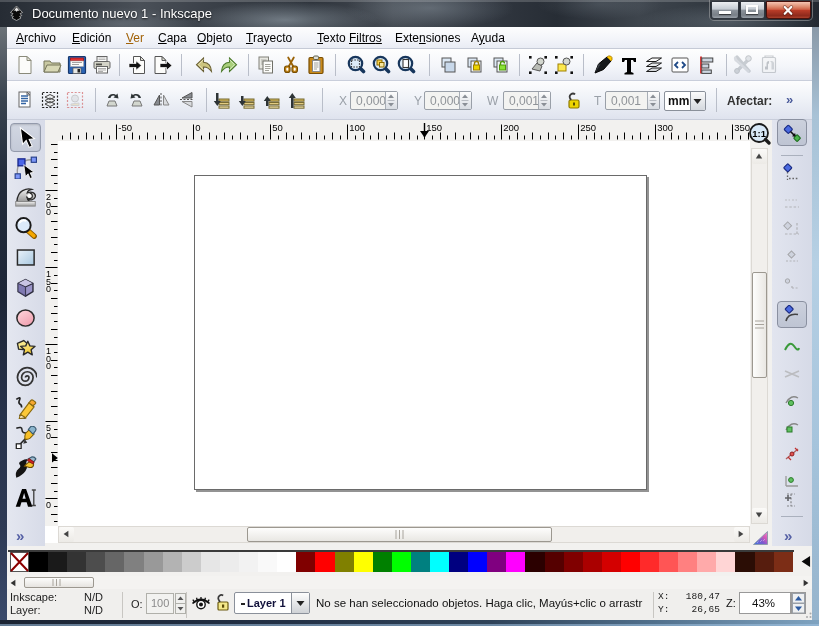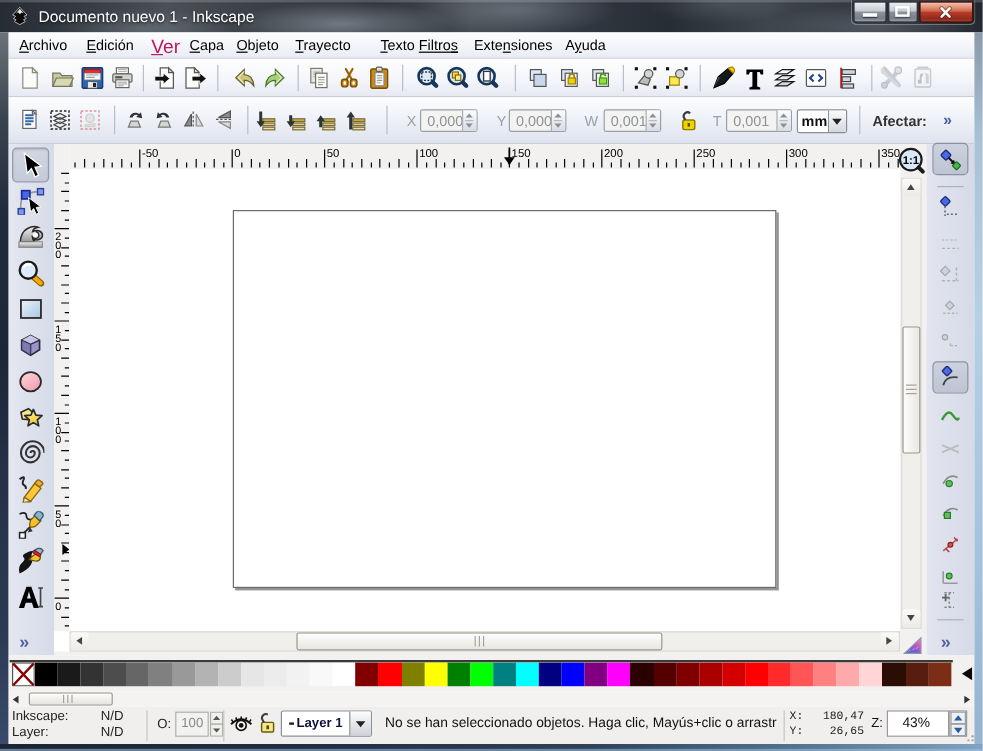--- a/index.html
+++ b/index.html
@@ -18,21 +18,21 @@
 <div class="abs" style="left:740px;top:1px;width:25px;height:18px;background:linear-gradient(180deg,#eceff2 0%,#c5ccd3 44%,#8b929a 52%,#787f87 82%,#9aa1a9 100%);border:1px solid #30363e;border-radius:0 0 3px 3px;"></div>
 <div class="abs" style="left:746px;top:5px;width:12px;height:9px;border:2px solid #fdfdfd;box-shadow:0 1px 1px rgba(0,0,0,.5);"></div>
 <div class="abs" style="left:766px;top:1px;width:45px;height:18px;background:linear-gradient(180deg,#f4c4b2 0%,#dd8a6e 30%,#cf6248 46%,#b93c28 52%,#8e2a1c 85%,#aa3f2a 100%);border:1px solid #47110c;border-radius:0 0 3px 3px;"></div>
 <svg class="abs" style="left:782px;top:5px;" width="12" height="11" viewBox="0 0 12 11">
     <path d="M2.7 2 L9.3 8.8 M9.3 2 L2.7 8.8" stroke="#3a0f08" stroke-width="3.6" stroke-linecap="round" opacity="0.5"></path>
     <path d="M2.7 2 L9.3 8.8 M9.3 2 L2.7 8.8" stroke="#fbfbfb" stroke-width="2.2" stroke-linecap="round"></path>
   </svg>
 <div class="abs" style="left:7px;top:27px;width:805px;height:22px;background:linear-gradient(180deg,#fdfdfe 0%,#f2f4f9 60%,#e9ecf4 100%);border-bottom:1px solid #c5cad6;"></div>
 <div class="abs" style="left:16px;top:31px;font-size:12px;color:#000;"><span style="text-decoration:underline;">A</span>rchivo</div>
 <div class="abs" style="left:72px;top:31px;font-size:12px;color:#000;"><span style="text-decoration:underline;">E</span>dición</div>
-<div class="abs" style="left:126px;top:31px;font-size:16px;color:#be185d;"><span style="text-decoration:underline;">V</span>er</div>
+<div class="abs" style="left:126px;top:31px;font-size:12px;color:#a16207;"><span style="text-decoration:underline;">V</span>er</div>
 <div class="abs" style="left:158px;top:31px;font-size:12px;color:#000;"><span style="text-decoration:underline;">C</span>apa</div>
 <div class="abs" style="left:197px;top:31px;font-size:12px;color:#000;"><span style="text-decoration:underline;">O</span>bjeto</div>
 <div class="abs" style="left:246px;top:31px;font-size:12px;color:#000;"><span style="text-decoration:underline;">T</span>rayecto</div>
 <div class="abs" style="left:306px;top:31px;font-size:12px;color:#000;margin-left:11px;"><span style="text-decoration:underline;">T</span>exto</div>
 <div class="abs" style="left:349px;top:31px;font-size:12px;color:#000;text-decoration:underline;">Filtro<span style="text-decoration:underline;">s</span></div>
 <div class="abs" style="left:395px;top:31px;font-size:12px;color:#000;">Exte<span style="text-decoration:underline;">n</span>siones</div>
 <div class="abs" style="left:471px;top:31px;font-size:12px;color:#000;">A<span style="text-decoration:underline;">y</span>uda</div>
 <div class="abs" style="left:7px;top:49px;width:805px;height:32px;background:linear-gradient(180deg,#fefefe 0%,#f4f6fa 55%,#e6e9f2 100%);border-bottom:1px solid #c9cedb;"></div>
 <svg class="abs" style="left:15px;top:55px;" width="20" height="20" viewBox="0 0 20 20">
     <path d="M4 1.5 h8 l4 4 V18.5 H4 Z" fill="#fcfcfa" stroke="#8a8a7a" stroke-width="1"></path>
@@ -770,21 +770,21 @@
     <rect x="3" y="8" width="10" height="8" rx="1" fill="#f4e88a" stroke="#6a5a10" stroke-width="1.2"></rect>
     <path d="M5 8 V5.5 a3.2 3.2 0 0 1 6 -1.5" fill="none" stroke="#3a3a3a" stroke-width="1.7" transform="rotate(-30 5 8)"></path>
     <rect x="7" y="10.5" width="2.2" height="3.2" fill="#5a4a08"></rect>
   </svg>
 <div class="abs" style="left:234px;top:592px;width:76px;height:22px;background:#fff;border:1px solid #8a909a;border-radius:2px;"></div>
 <div class="abs" style="left:241px;top:597px;font-size:11px;font-weight:bold;color:#10103a;"><span style="display:inline-block;width:4px;height:2px;background:#222;vertical-align:2px;margin-right:2px;"></span>Layer 1</div>
 <div class="abs" style="left:291px;top:593px;width:18px;height:20px;background:linear-gradient(180deg,#fdfdfd,#cfd2d6);border-left:1px solid #8a909a;"></div>
 <svg class="abs" style="left:296px;top:600px;" width="9" height="7" viewBox="0 0 9 7">
     <path d="M0.5 1 L8.5 1 4.5 6 Z" fill="#222"></path>
   </svg>
-<div class="abs" style="left:316px;top:597px;width:336px;height:16px;overflow:hidden;font-size:11.5px;color:#111;white-space:nowrap;text-align:center;">No se han seleccionado objetos. Haga clic, Mayús+clic o arrastr</div>
+<div class="abs" style="left:316px;top:597px;width:336px;height:16px;overflow:hidden;font-size:11.5px;color:#111;white-space:nowrap;">No se han seleccionado objetos. Haga clic, Mayús+clic o arrastr</div>
 <div class="abs" style="left:653px;top:592px;width:1px;height:26px;background:#c8c6c2;"></div>
 <div class="abs" style="left:658px;top:591px;font-family:'Liberation Mono',monospace;font-size:9.5px;color:#222;letter-spacing:0px;">X:</div>
 <div class="abs" style="left:658px;top:604px;font-family:'Liberation Mono',monospace;font-size:9.5px;color:#222;letter-spacing:0px;">Y:</div>
 <div class="abs" style="left:678px;top:591px;width:42px;text-align:right;font-family:'Liberation Mono',monospace;font-size:9.5px;color:#222;letter-spacing:0px;">180,47</div>
 <div class="abs" style="left:678px;top:604px;width:42px;text-align:right;font-family:'Liberation Mono',monospace;font-size:9.5px;color:#222;letter-spacing:0px;">26,65</div>
 <div class="abs" style="left:726px;top:597px;font-size:11px;color:#111;">Z:</div>
 <div class="abs" style="left:739px;top:592px;width:52px;height:22px;background:#fff;border:1px solid #999;"></div>
 <div class="abs" style="left:752px;top:597px;font-size:11.5px;color:#111;">43%</div>
 <div class="abs" style="left:791px;top:592px;width:15px;height:22px;background:linear-gradient(180deg,#fbfbfb,#d8dce2);border:1px solid #999;"></div>
 <svg class="abs" style="left:792px;top:593px;" width="13" height="21" viewBox="0 0 13 21">

